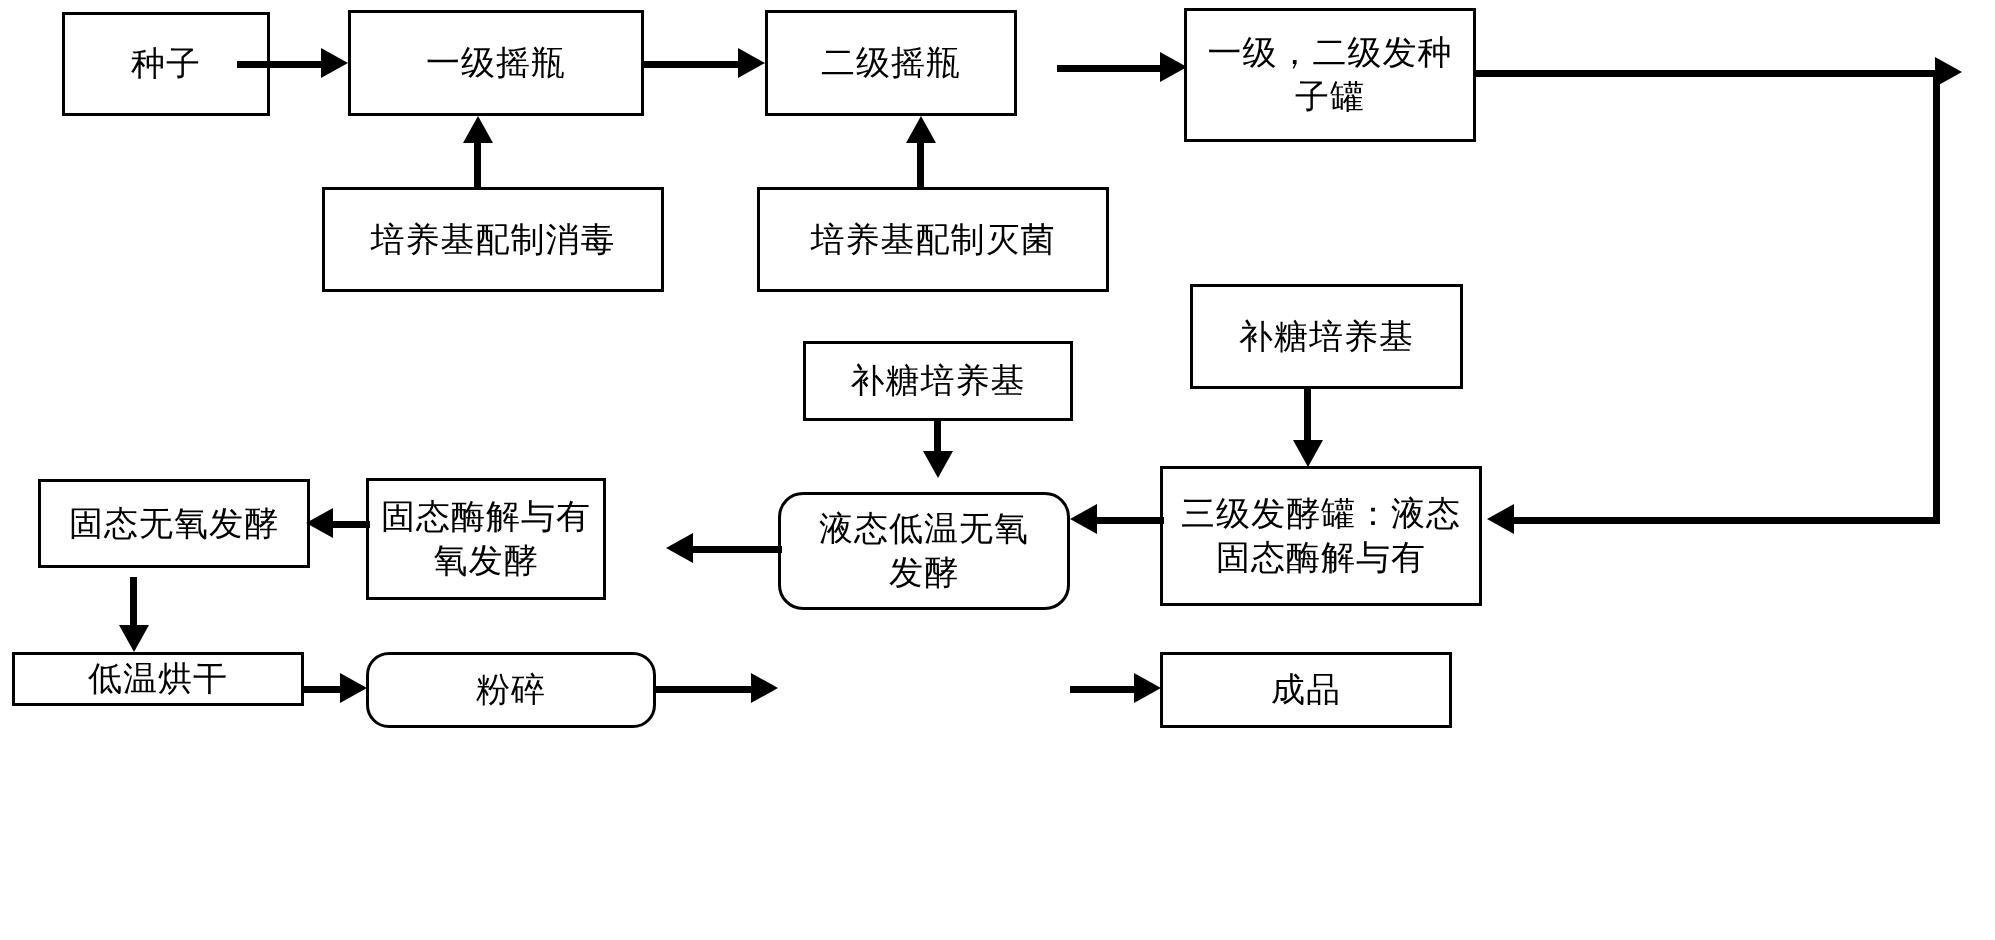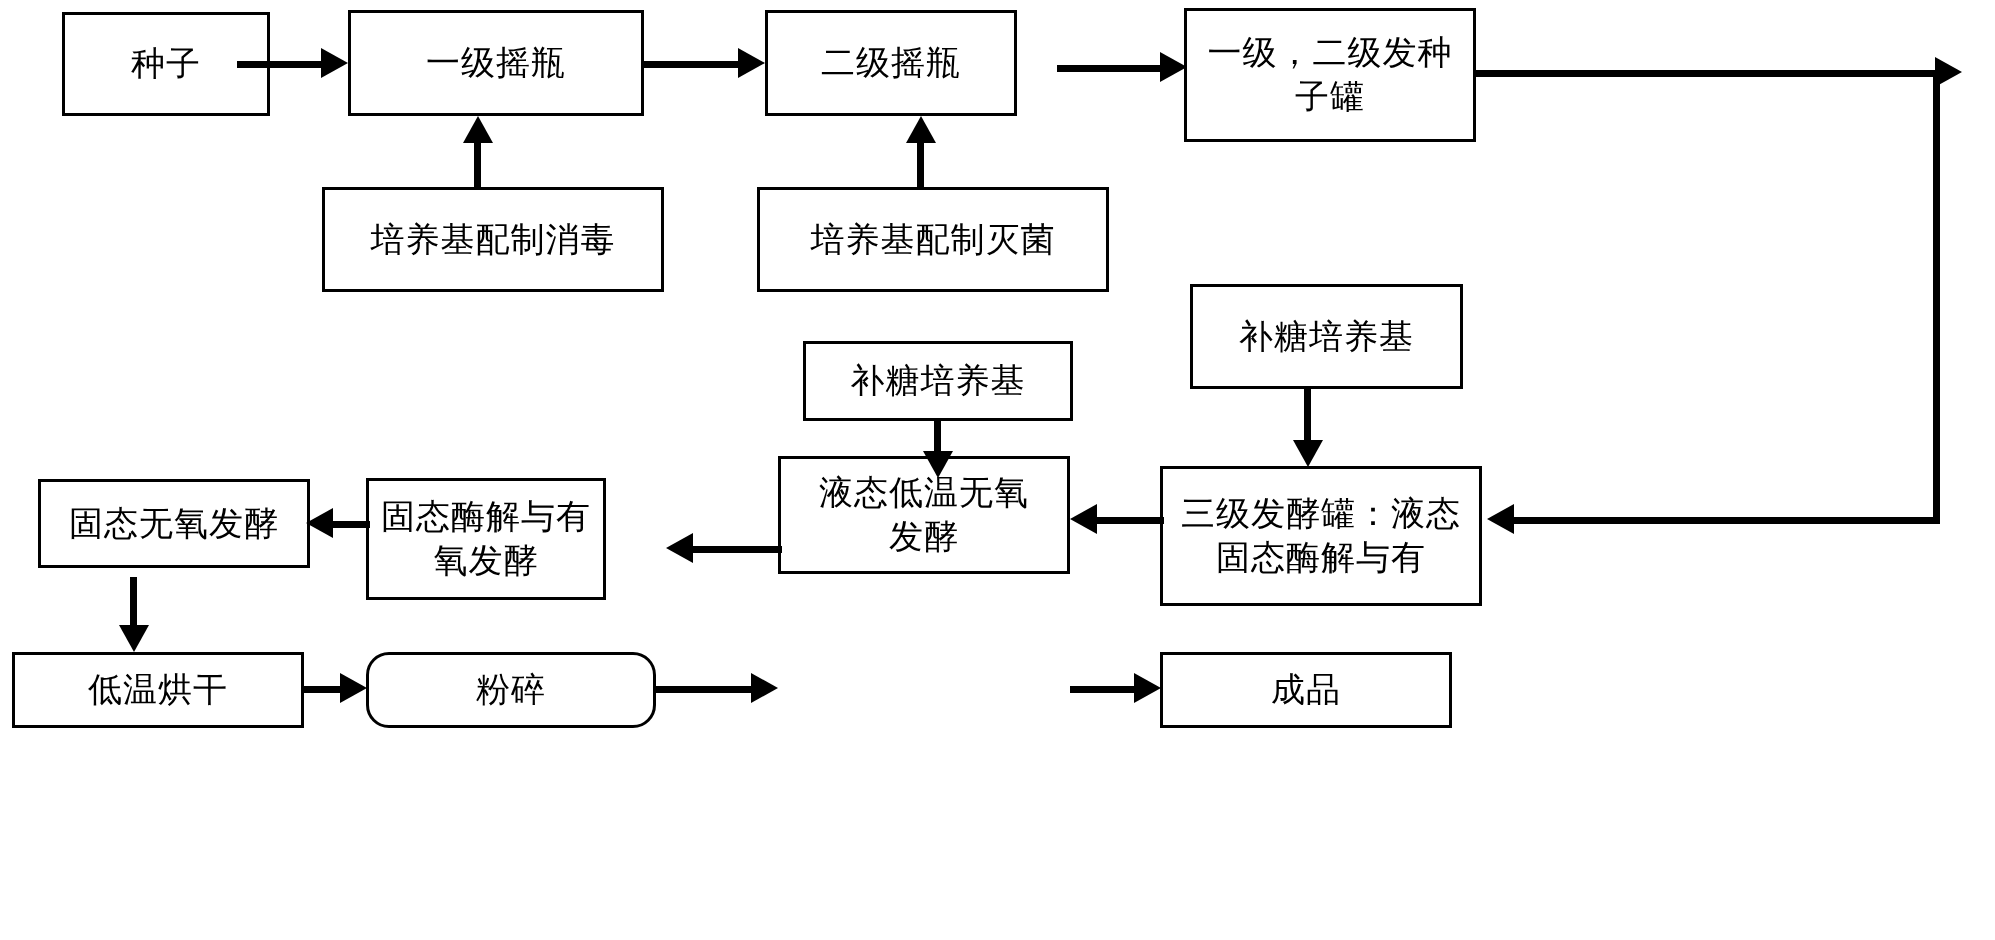--- a/index.html
+++ b/index.html
@@ -104,35 +104,35 @@
 
   <div class="node" style="left:803px; top:341px; width:270px; height:80px;">
     <span class="label">补糖培养基</span>
   </div>
 
   <div class="node" style="left:1160px; top:466px; width:322px; height:140px;">
     <span class="label">三级发酵罐：液态
 固态酶解与有</span>
   </div>
 
-  <div class="node" style="left:778px; top:456px; width:292px; height:118px;">
+  <div class="node" style="left:778px; top:492px; width:292px; height:118px;border-radius:25px;">
     <span class="label">液态低温无氧
 发酵</span>
   </div>
 
   <div class="node" style="left:366px; top:478px; width:240px; height:122px;text-align:center;">
     <span class="label">固态酶解与有
 氧发酵</span>
   </div>
 
   <div class="node" style="left:38px; top:479px; width:272px; height:89px;">
     <span class="label">固态无氧发酵</span>
   </div>
 
-  <div class="node" style="left:12px; top:652px; width:292px; height:76px;">
+  <div class="node" style="left:12px; top:652px; width:292px; height:54px;">
     <span class="label">低温烘干</span>
   </div>
 
   <div class="node" style="left:366px; top:652px; width:290px; height:76px;border-radius:23px;">
     <span class="label">粉碎</span>
   </div>
 
 
   <div class="node" style="left:1160px; top:652px; width:292px; height:76px;">
     <span class="label">成品</span>

